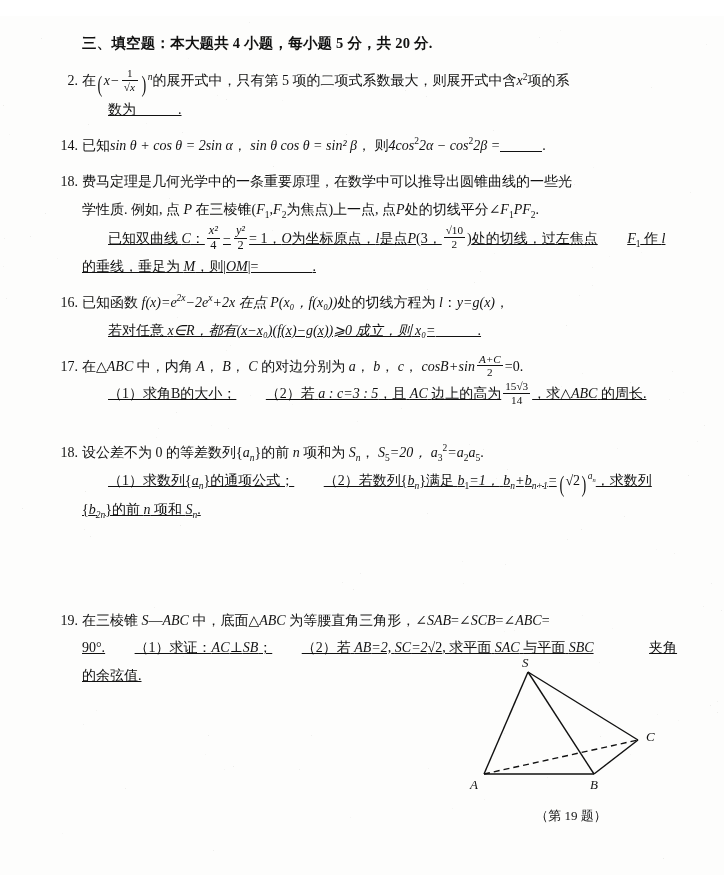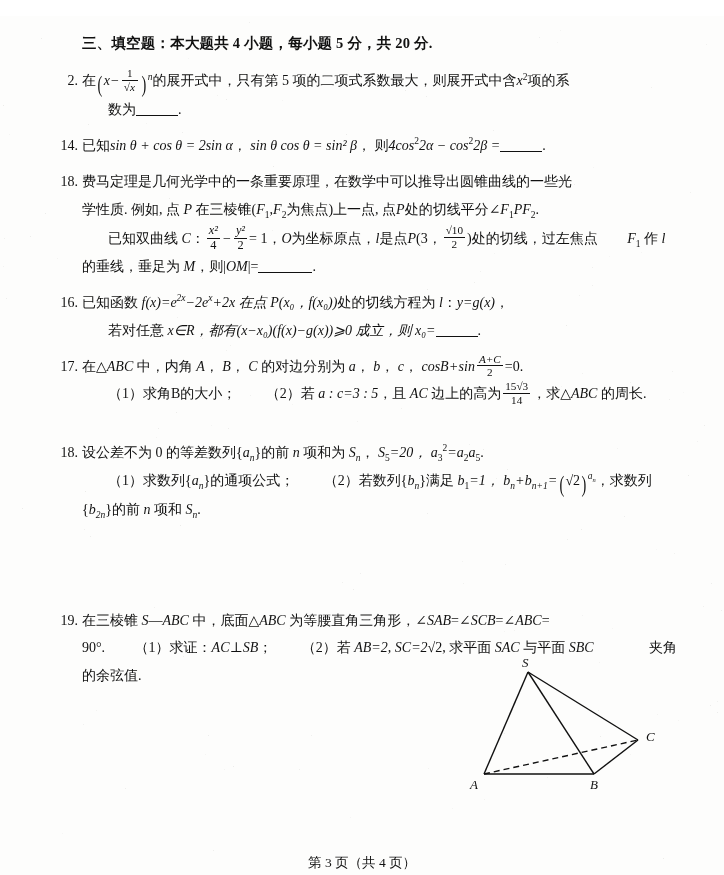--- a/index.html
+++ b/index.html
@@ -60,20 +60,21 @@
     width: 32px;
     text-align: right;
     font-size: 14px;
   }
   .qbody { display: block; }
   .sub {
     font-size: 14px;
     line-height: 1.95;
     margin: 0 0 2px 0;
     padding-left: 26px;
+    text-decoration: underline;
   }
   .sub-ind { padding-left: 52px; }
 
   
   .mi { font-style: italic; font-family: "Liberation Serif", serif; }
   .mn { font-style: normal; }
   .op { font-style: normal; padding: 0 1px; }
   sup.e { font-size: .68em; vertical-align: super; font-style: italic; }
   sup.en { font-size: .68em; vertical-align: super; font-style: normal; }
   sub.s  { font-size: .68em; vertical-align: sub; font-style: normal; }
@@ -374,19 +375,17 @@
       <line x1="62" y1="16" x2="128" y2="118" stroke="#111" stroke-width="1.4"></line>
       <line x1="62" y1="16" x2="172" y2="84" stroke="#111" stroke-width="1.4"></line>
       <line x1="18" y1="118" x2="128" y2="118" stroke="#111" stroke-width="1.4"></line>
       <line x1="128" y1="118" x2="172" y2="84" stroke="#111" stroke-width="1.4"></line>
 
       <text x="56" y="11" font-size="13" font-style="italic" font-family="Liberation Serif, serif" fill="#111">S</text>
       <text x="4" y="133" font-size="13" font-style="italic" font-family="Liberation Serif, serif" fill="#111">A</text>
       <text x="124" y="133" font-size="13" font-style="italic" font-family="Liberation Serif, serif" fill="#111">B</text>
       <text x="180" y="85" font-size="13" font-style="italic" font-family="Liberation Serif, serif" fill="#111">C</text>
     </svg>
-  </div>
-
-  <div class="footer">
-    <span class="pagebox">第 3 页（共 4 页）</span>
-  </div>
+    <div class="fig-caption">（第 19 题）</div>
+  </div>
+
 
 </div>
 
 </body></html>

